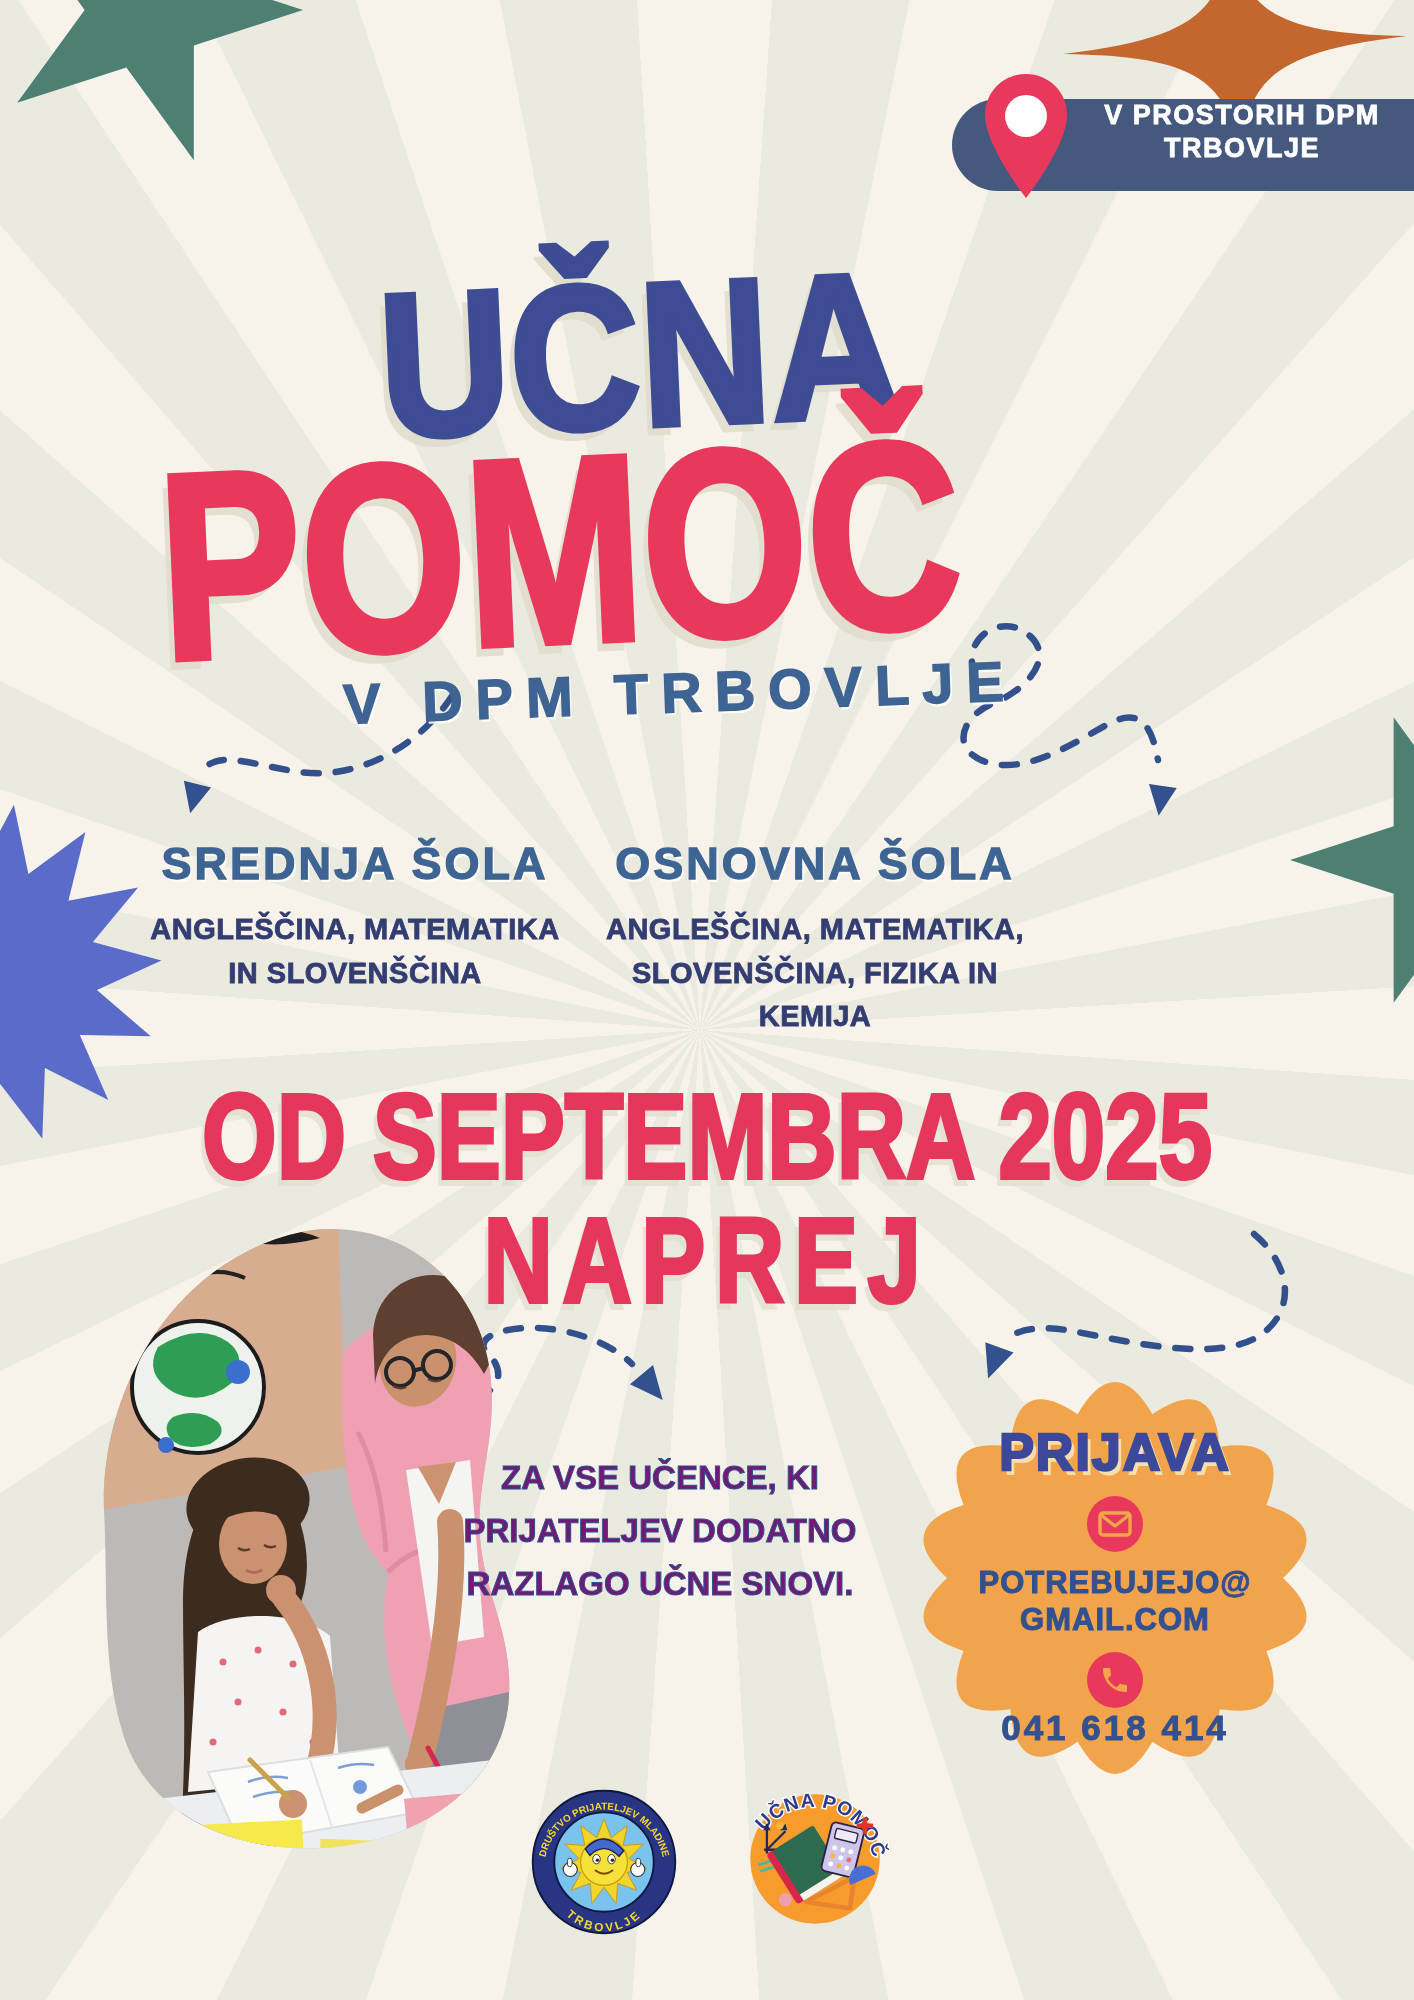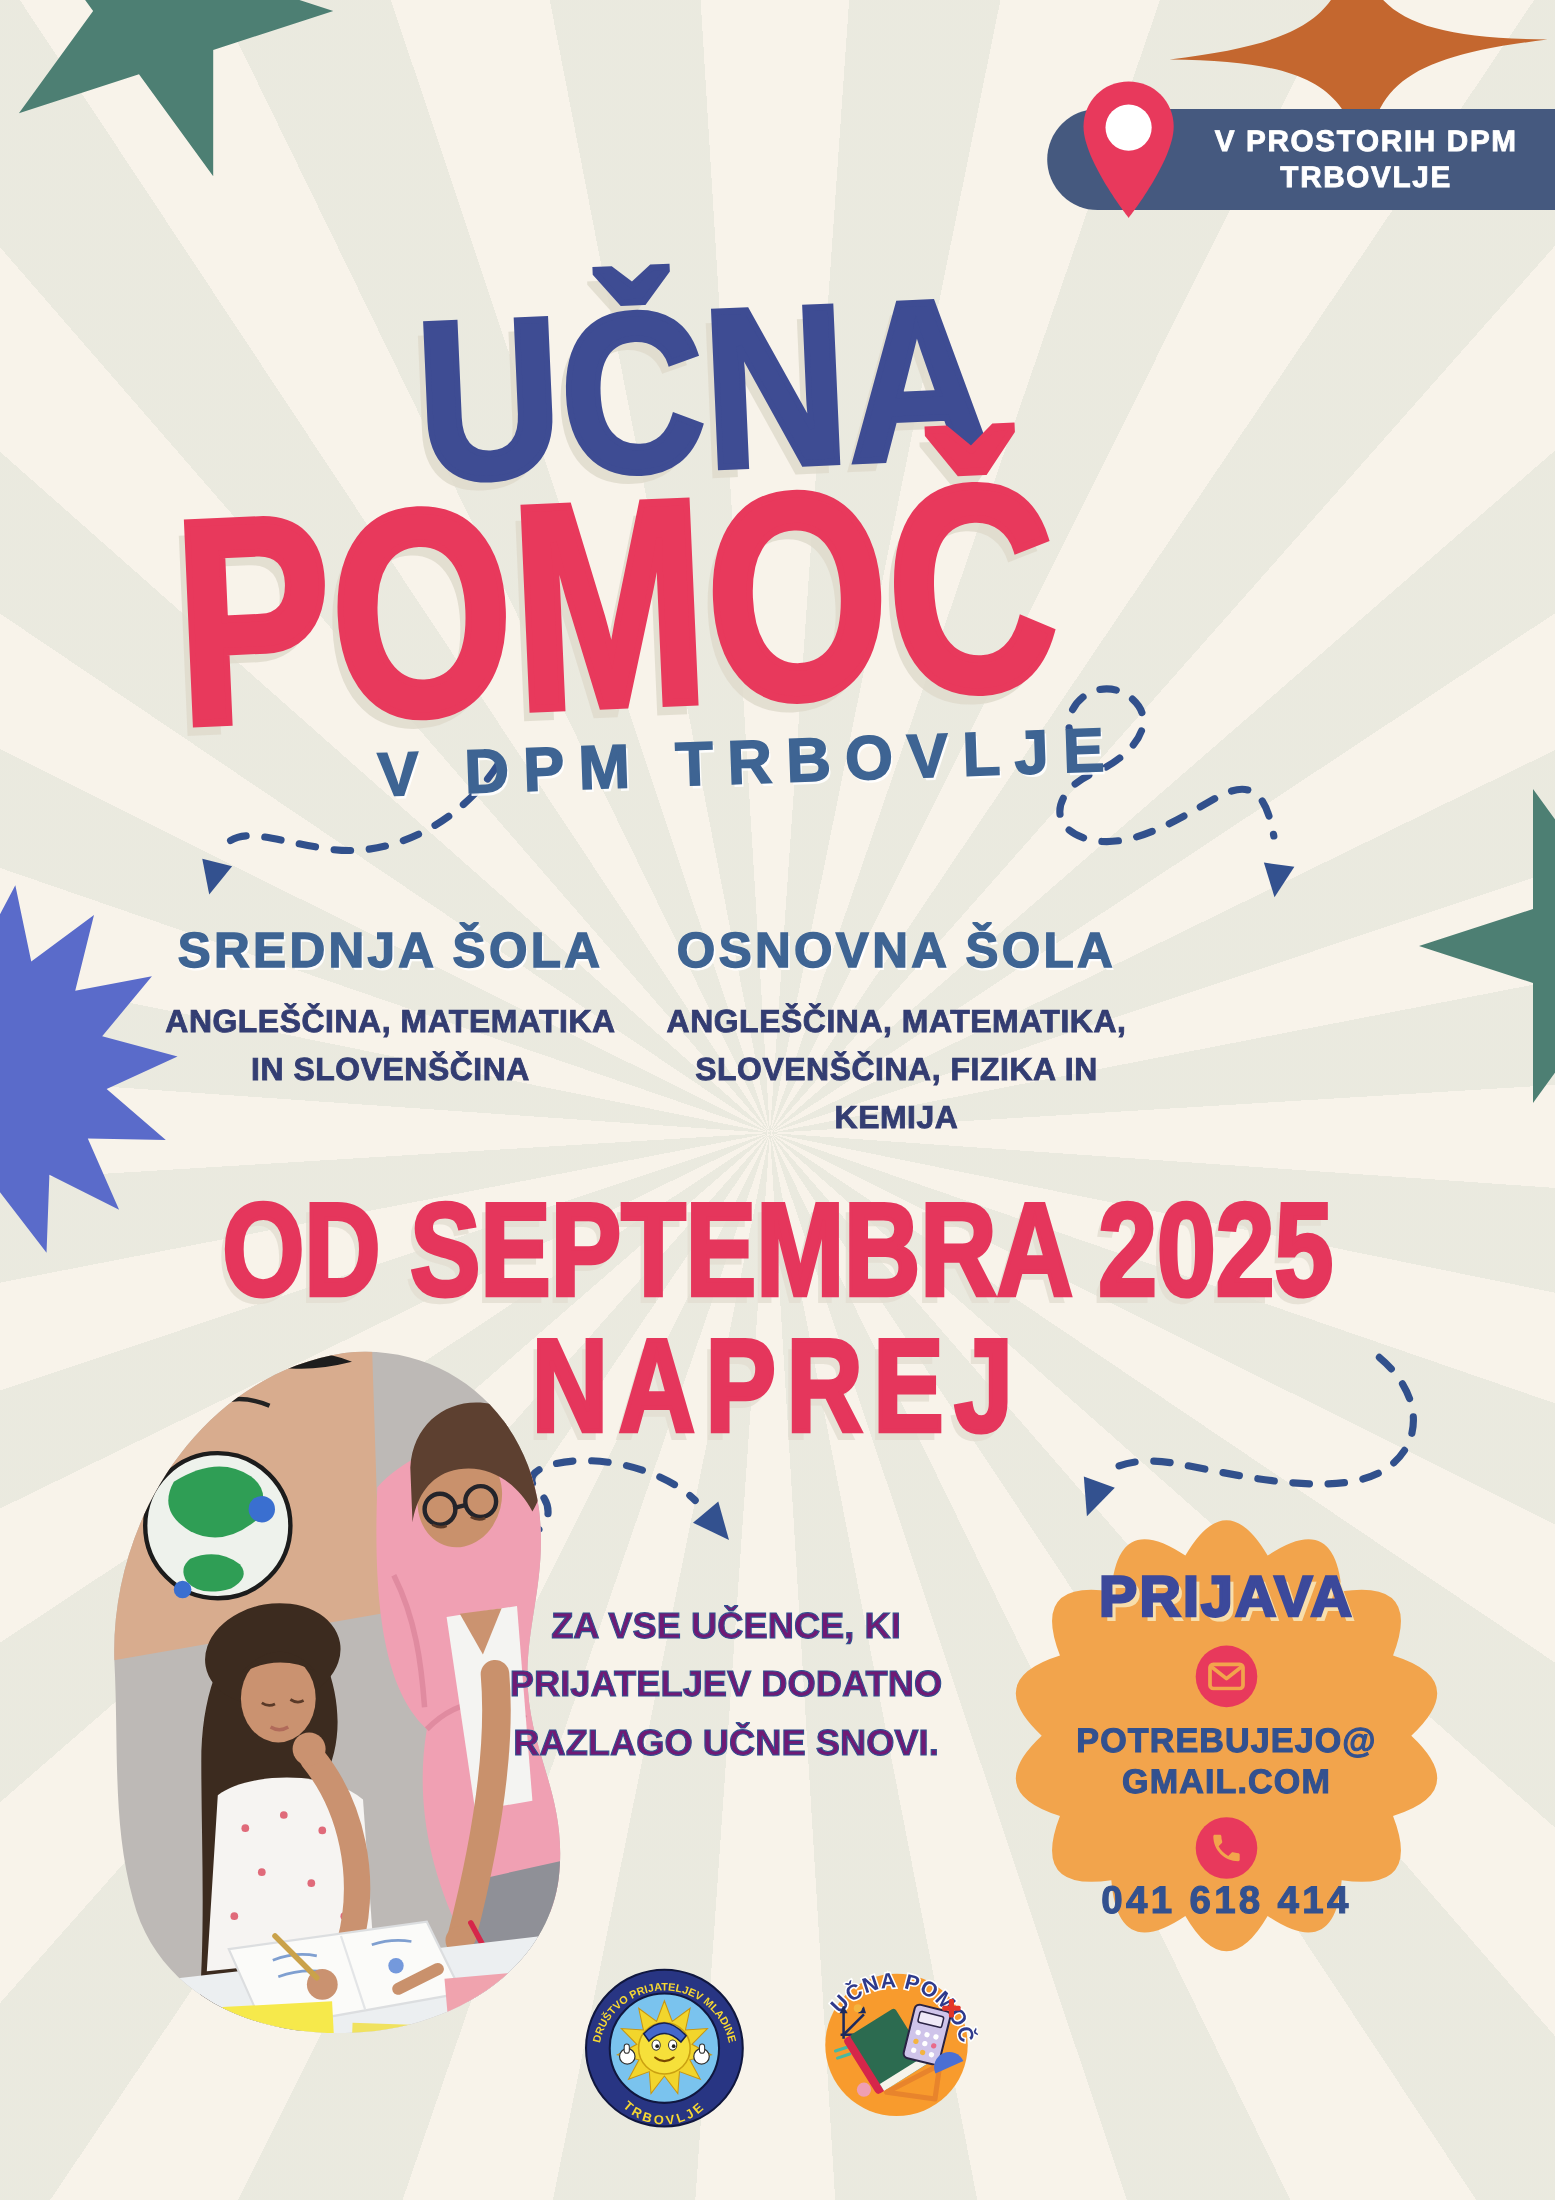--- a/index.html
+++ b/index.html
@@ -11,21 +11,21 @@
     position:absolute;inset:0;
     background:repeating-conic-gradient(from 4deg at 49.5% 51.5%,
       rgba(223,226,214,0.55) 0deg 7.5deg, rgba(0,0,0,0) 7.5deg 15deg);
   }
   .abs{position:absolute;}
   svg{display:block;}
   
   .loc-badge{
     left:952px;top:99px;width:462px;height:92px;
     background:#45597f;border-radius:46px 0 0 46px;
-    display:flex;align-items:center;justify-content:center;
+    display:flex;align-items:flex-start;justify-content:center;
     padding-left:118px;box-sizing:border-box;
   }
   .loc-badge .txt{
     color:#ffffff;font-weight:bold;font-size:27px;line-height:1.22;
     text-align:center;letter-spacing:1.5px;-webkit-text-stroke:0.8px #fff;
   }
   .pin{left:982px;top:72px;width:88px;height:128px;}
   
   .title-line{left:0;text-align:center;font-weight:bold;line-height:1;white-space:nowrap;}
   .title-1{top:252px;width:1280px;font-size:205px;color:#3e4c93;

